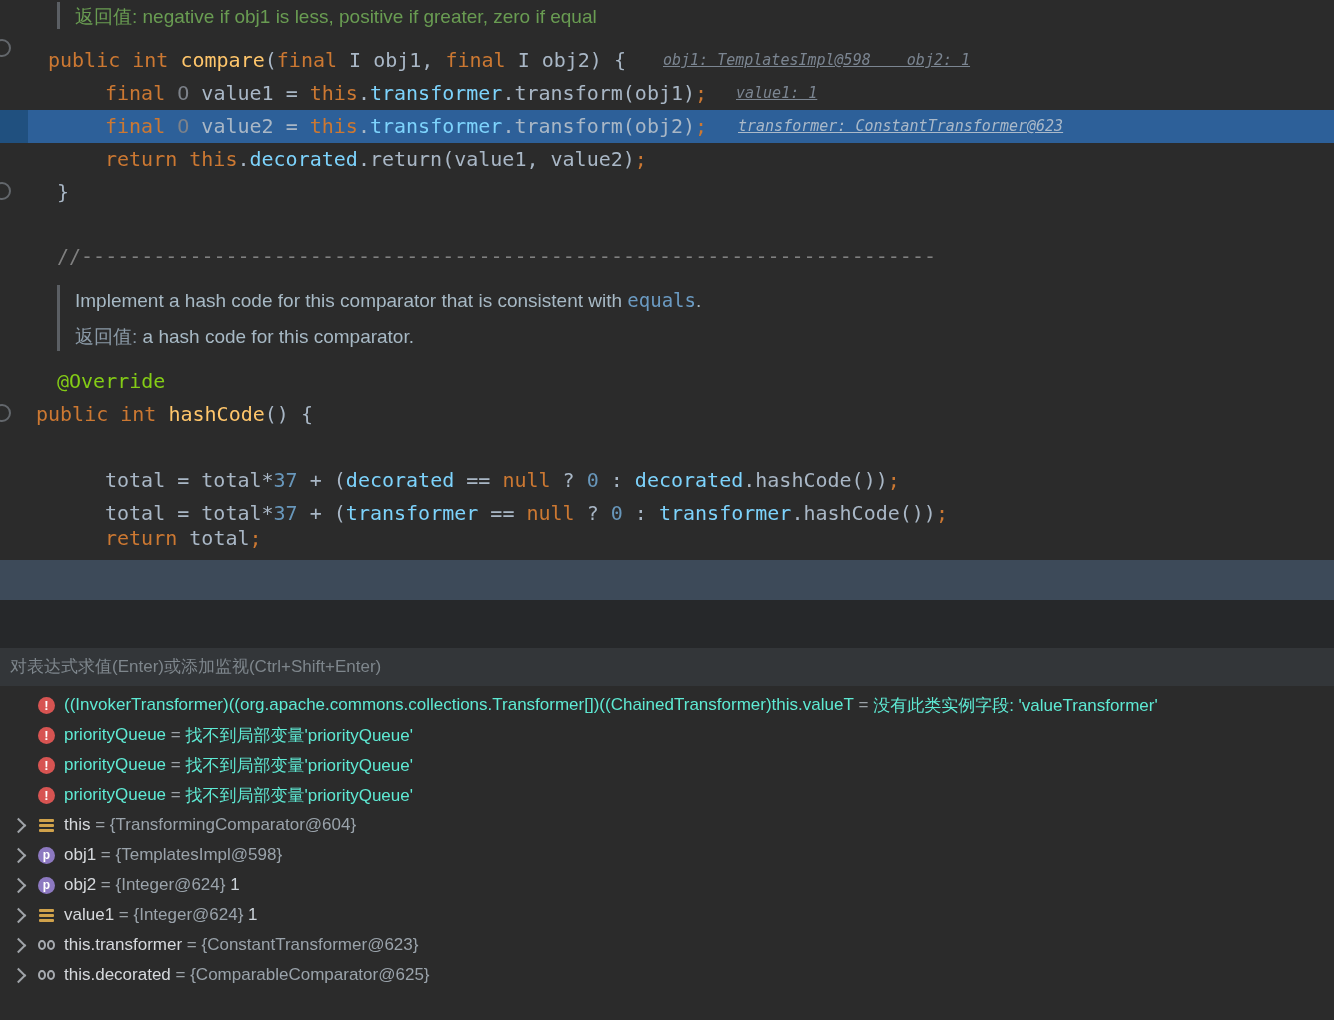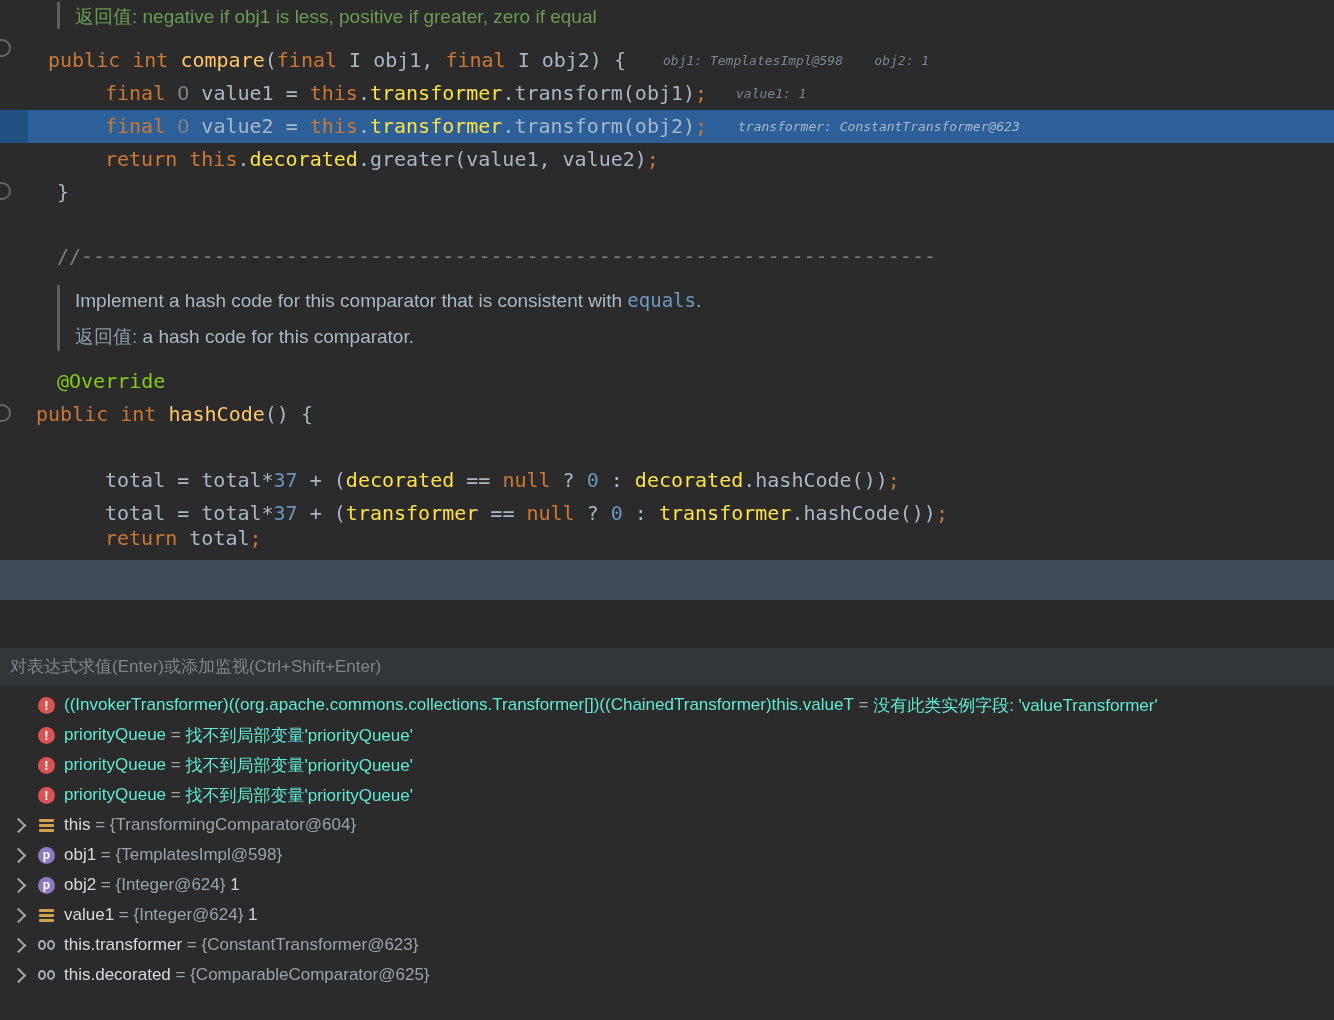--- a/index.html
+++ b/index.html
@@ -12,32 +12,32 @@
   #editor{position:absolute;top:0;left:0;width:1334px;height:560px;background:#2b2b2b}
   .cline{
     position:absolute;left:0;width:1334px;height:33px;line-height:33px;
     font-size:20px;white-space:pre;color:#a9b7c6;box-sizing:border-box;
   }
   .cline.hl{background:#2d6099}
   .hl-gutter{position:absolute;left:0;top:110px;width:28px;height:33px;background:#20507f}
   .doc{font-family:"Liberation Sans","DejaVu Sans",sans-serif;font-size:19px}
   .docbar{position:absolute;left:57px;width:3px;background:#5b5f64}
   .hint{
-    position:absolute;height:33px;line-height:33px;font-size:13px;font-style:italic;
-    color:#7b8591;white-space:pre;
+    position:absolute;height:33px;line-height:33px;font-size:15px;font-style:italic;
+    color:#7b8591;white-space:pre;text-decoration:underline;
   }
   .hint.onhl{color:#aab9c9}
   .gutter-ic{
     position:absolute;left:-7px;width:14px;height:14px;
     border:2px solid #63676c;border-radius:50%;
   }
   
   .tk-kw{color:#cc7832}
   .tk-mn{color:#ffc66b}
-  .tk-fd{color:#fde047}
+  .tk-fd{color:#7dd3fc}
   .tk-nm{color:#6897bb}
   .tk-pl{color:#a9b7c6}
   .tk-ty{color:#7d828a}
   .tk-cm{color:#808080}
   .tk-an{color:#84cc16}
   .tk-dg{color:#699c52}
   .tk-dt{color:#a7b9c5}
   .tk-dl{color:#8b9aa7}
   .tk-dc{color:#6b9bc3;font-family:"DejaVu Sans Mono",monospace;font-size:19px}
   
@@ -92,21 +92,21 @@
   <div class="cline" style="top:44px;padding-left:48px"><span class="tk-kw">public int </span><span class="tk-mn">compare</span><span class="tk-pl">(</span><span class="tk-kw">final </span><span class="tk-pl">I obj1, </span><span class="tk-kw">final </span><span class="tk-pl">I obj2) {</span></div>
   <span class="hint" style="top:44px;left:663px">obj1: TemplatesImpl@598    obj2: 1</span>
 
   <div class="cline" style="top:77px;padding-left:105px"><span class="tk-kw">final </span><span class="tk-ty">O </span><span class="tk-pl">value1 = </span><span class="tk-kw">this</span><span class="tk-pl">.</span><span class="tk-fd">transformer</span><span class="tk-pl">.transform(obj1)</span><span class="tk-kw">;</span></div>
   <span class="hint" style="top:77px;left:736px">value1: 1</span>
 
   <div class="cline hl" style="top:110px;padding-left:105px"><span class="tk-kw">final </span><span class="tk-ty">O </span><span class="tk-pl">value2 = </span><span class="tk-kw">this</span><span class="tk-pl">.</span><span class="tk-fd">transformer</span><span class="tk-pl">.transform(obj2)</span><span class="tk-kw">;</span></div>
   <div class="hl-gutter"></div>
   <span class="hint onhl" style="top:110px;left:738px">transformer: ConstantTransformer@623</span>
 
-  <div class="cline" style="top:143px;padding-left:105px"><span class="tk-kw">return this</span><span class="tk-pl">.</span><span class="tk-fd">decorated</span><span class="tk-pl">.greater(value1, value2)</span><span class="tk-kw">;</span></div>
+  <div class="cline" style="top:143px;padding-left:105px"><span class="tk-kw">return this</span><span class="tk-pl">.</span><span class="tk-fd">decorated</span><span class="tk-pl">.return(value1, value2)</span><span class="tk-kw">;</span></div>
   <div class="cline" style="top:176px;padding-left:57px"><span class="tk-pl">}</span></div>
   <div class="cline" style="top:240px;padding-left:57px"><span class="tk-cm">//-----------------------------------------------------------------------</span></div>
 
   <div class="docbar" style="top:285px;height:66px"></div>
   <div class="cline doc" style="top:320px;padding-left:75px"><span class="tk-dl">返回值: </span><span class="tk-dt">a hash code for this comparator.</span></div>
   <div class="cline doc" style="top:284px;padding-left:75px"><span class="tk-dt">Implement a hash code for this comparator that is consistent with </span><span class="tk-dc">equals</span><span class="tk-dt">.</span></div>
 
   <div class="cline" style="top:365px;padding-left:57px"><span class="tk-an">@Override</span></div>
   <div class="cline" style="top:398px;padding-left:36px"><span class="tk-kw">public int </span><span class="tk-mn">hashCode</span><span class="tk-pl">() {</span></div>
   <div class="cline" style="top:464px;padding-left:105px"><span class="tk-pl">total = total*</span><span class="tk-nm">37</span><span class="tk-pl"> + (</span><span class="tk-fd">decorated</span><span class="tk-pl"> == </span><span class="tk-kw">null</span><span class="tk-pl"> ? </span><span class="tk-nm">0</span><span class="tk-pl"> : </span><span class="tk-fd">decorated</span><span class="tk-pl">.hashCode())</span><span class="tk-kw">;</span></div>

